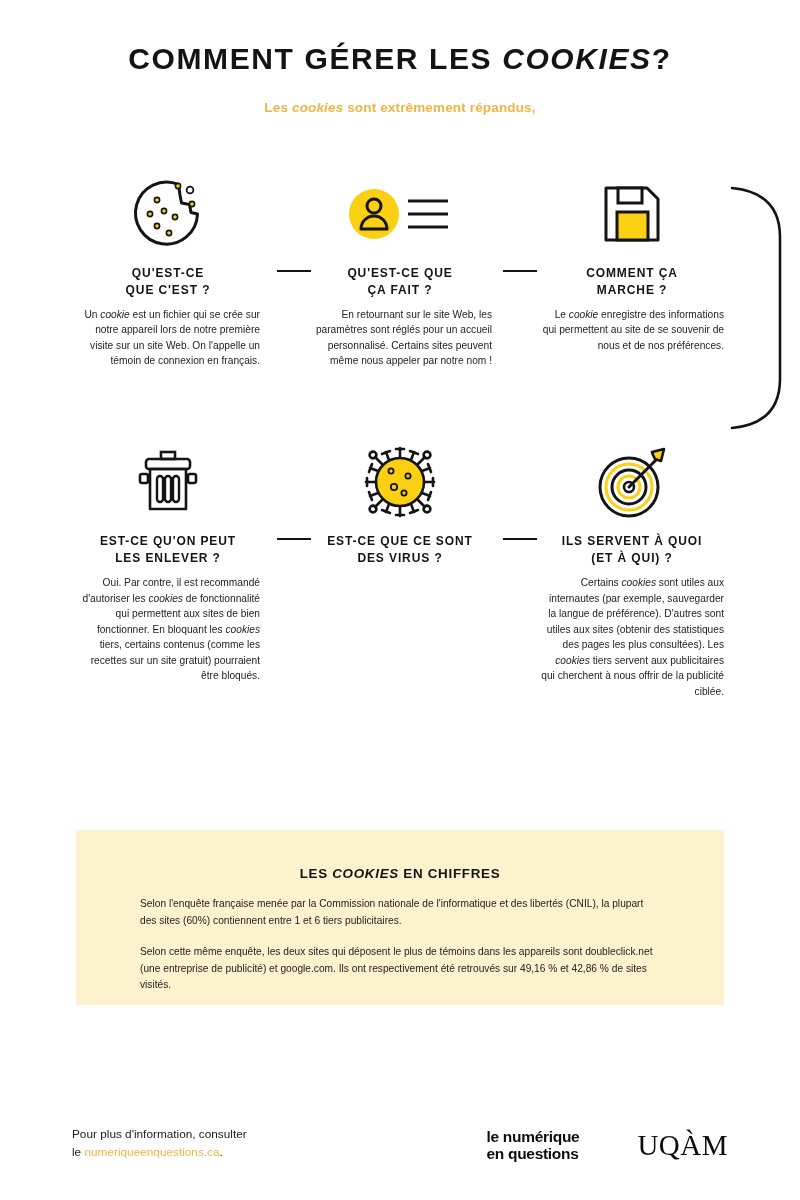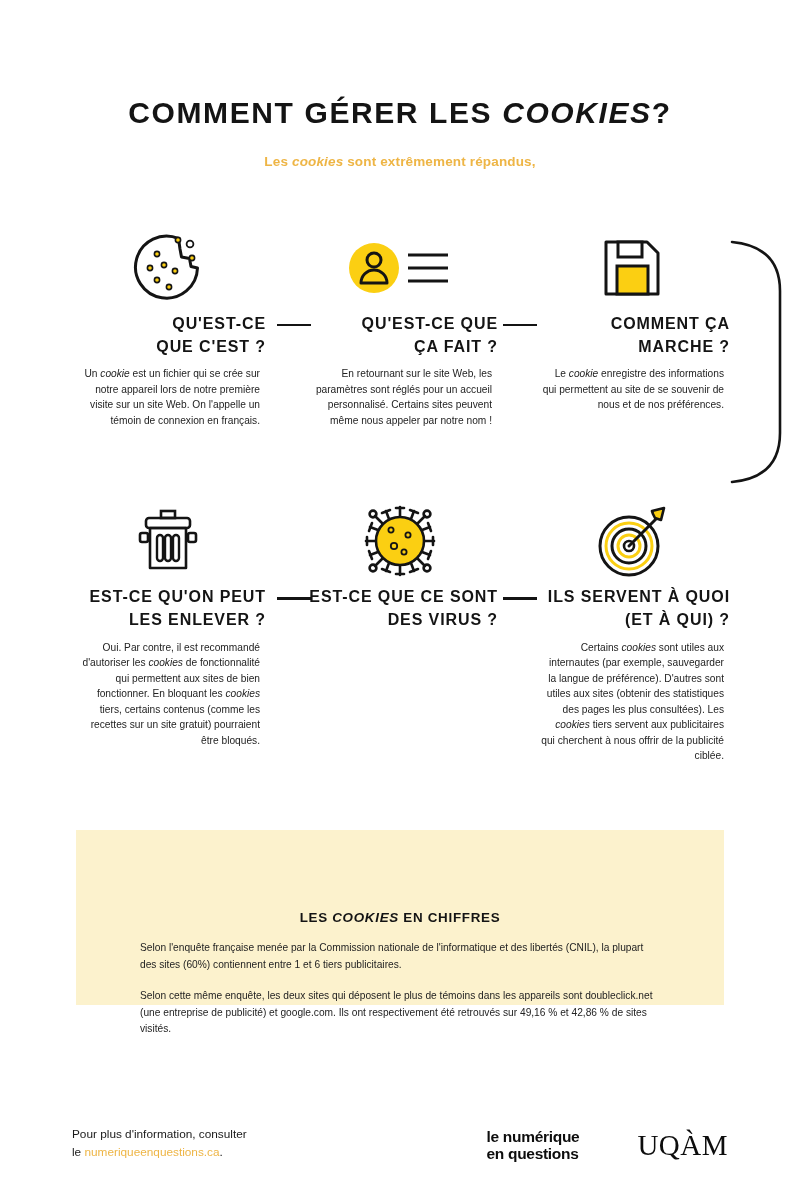--- a/index.html
+++ b/index.html
@@ -12,21 +12,21 @@
 
   body {
     font-family: "Liberation Sans", sans-serif;
     color: #1a1a1a;
     position: relative;
     overflow: hidden;
   }
 
   
   .header {
-    padding-top: 96px;
+    padding-top: 42px;
     text-align: center;
   }
 
   .main-title {
     font-size: 30px;
     font-weight: bold;
     letter-spacing: 1.6px;
     color: #141414;
     white-space: nowrap;
   }
@@ -67,28 +67,27 @@
   }
 
   .icon-box {
     height: 86px;
     display: flex;
     align-items: center;
     justify-content: center;
   }
 
   .card-title {
-    font-size: 16px;
+    font-size: 12px;
     font-weight: bold;
     letter-spacing: 0.9px;
     line-height: 1.42;
     color: #141414;
-    margin-top: 2px;
+    margin-top: 8px;
     text-transform: uppercase;
-    text-align: right;
   }
 
   .card-body {
     font-size: 10.2px;
     line-height: 1.52;
     color: #232323;
     margin-top: 8px;
     padding: 0 6px;
     text-align: right;
   }
@@ -126,21 +125,20 @@
     height: 175px;
     background: #fcf2cd;
     padding: 36px 64px 0 64px;
   }
   .stats-title {
     text-align: center;
     font-size: 13.4px;
     font-weight: bold;
     letter-spacing: 0.7px;
     color: #141414;
-    margin-top: 44px;
   }
   .stats-title .it { font-style: italic; }
   .stats-para {
     font-size: 10.2px;
     line-height: 1.62;
     color: #232323;
     margin-top: 15px;
   }
 
   

